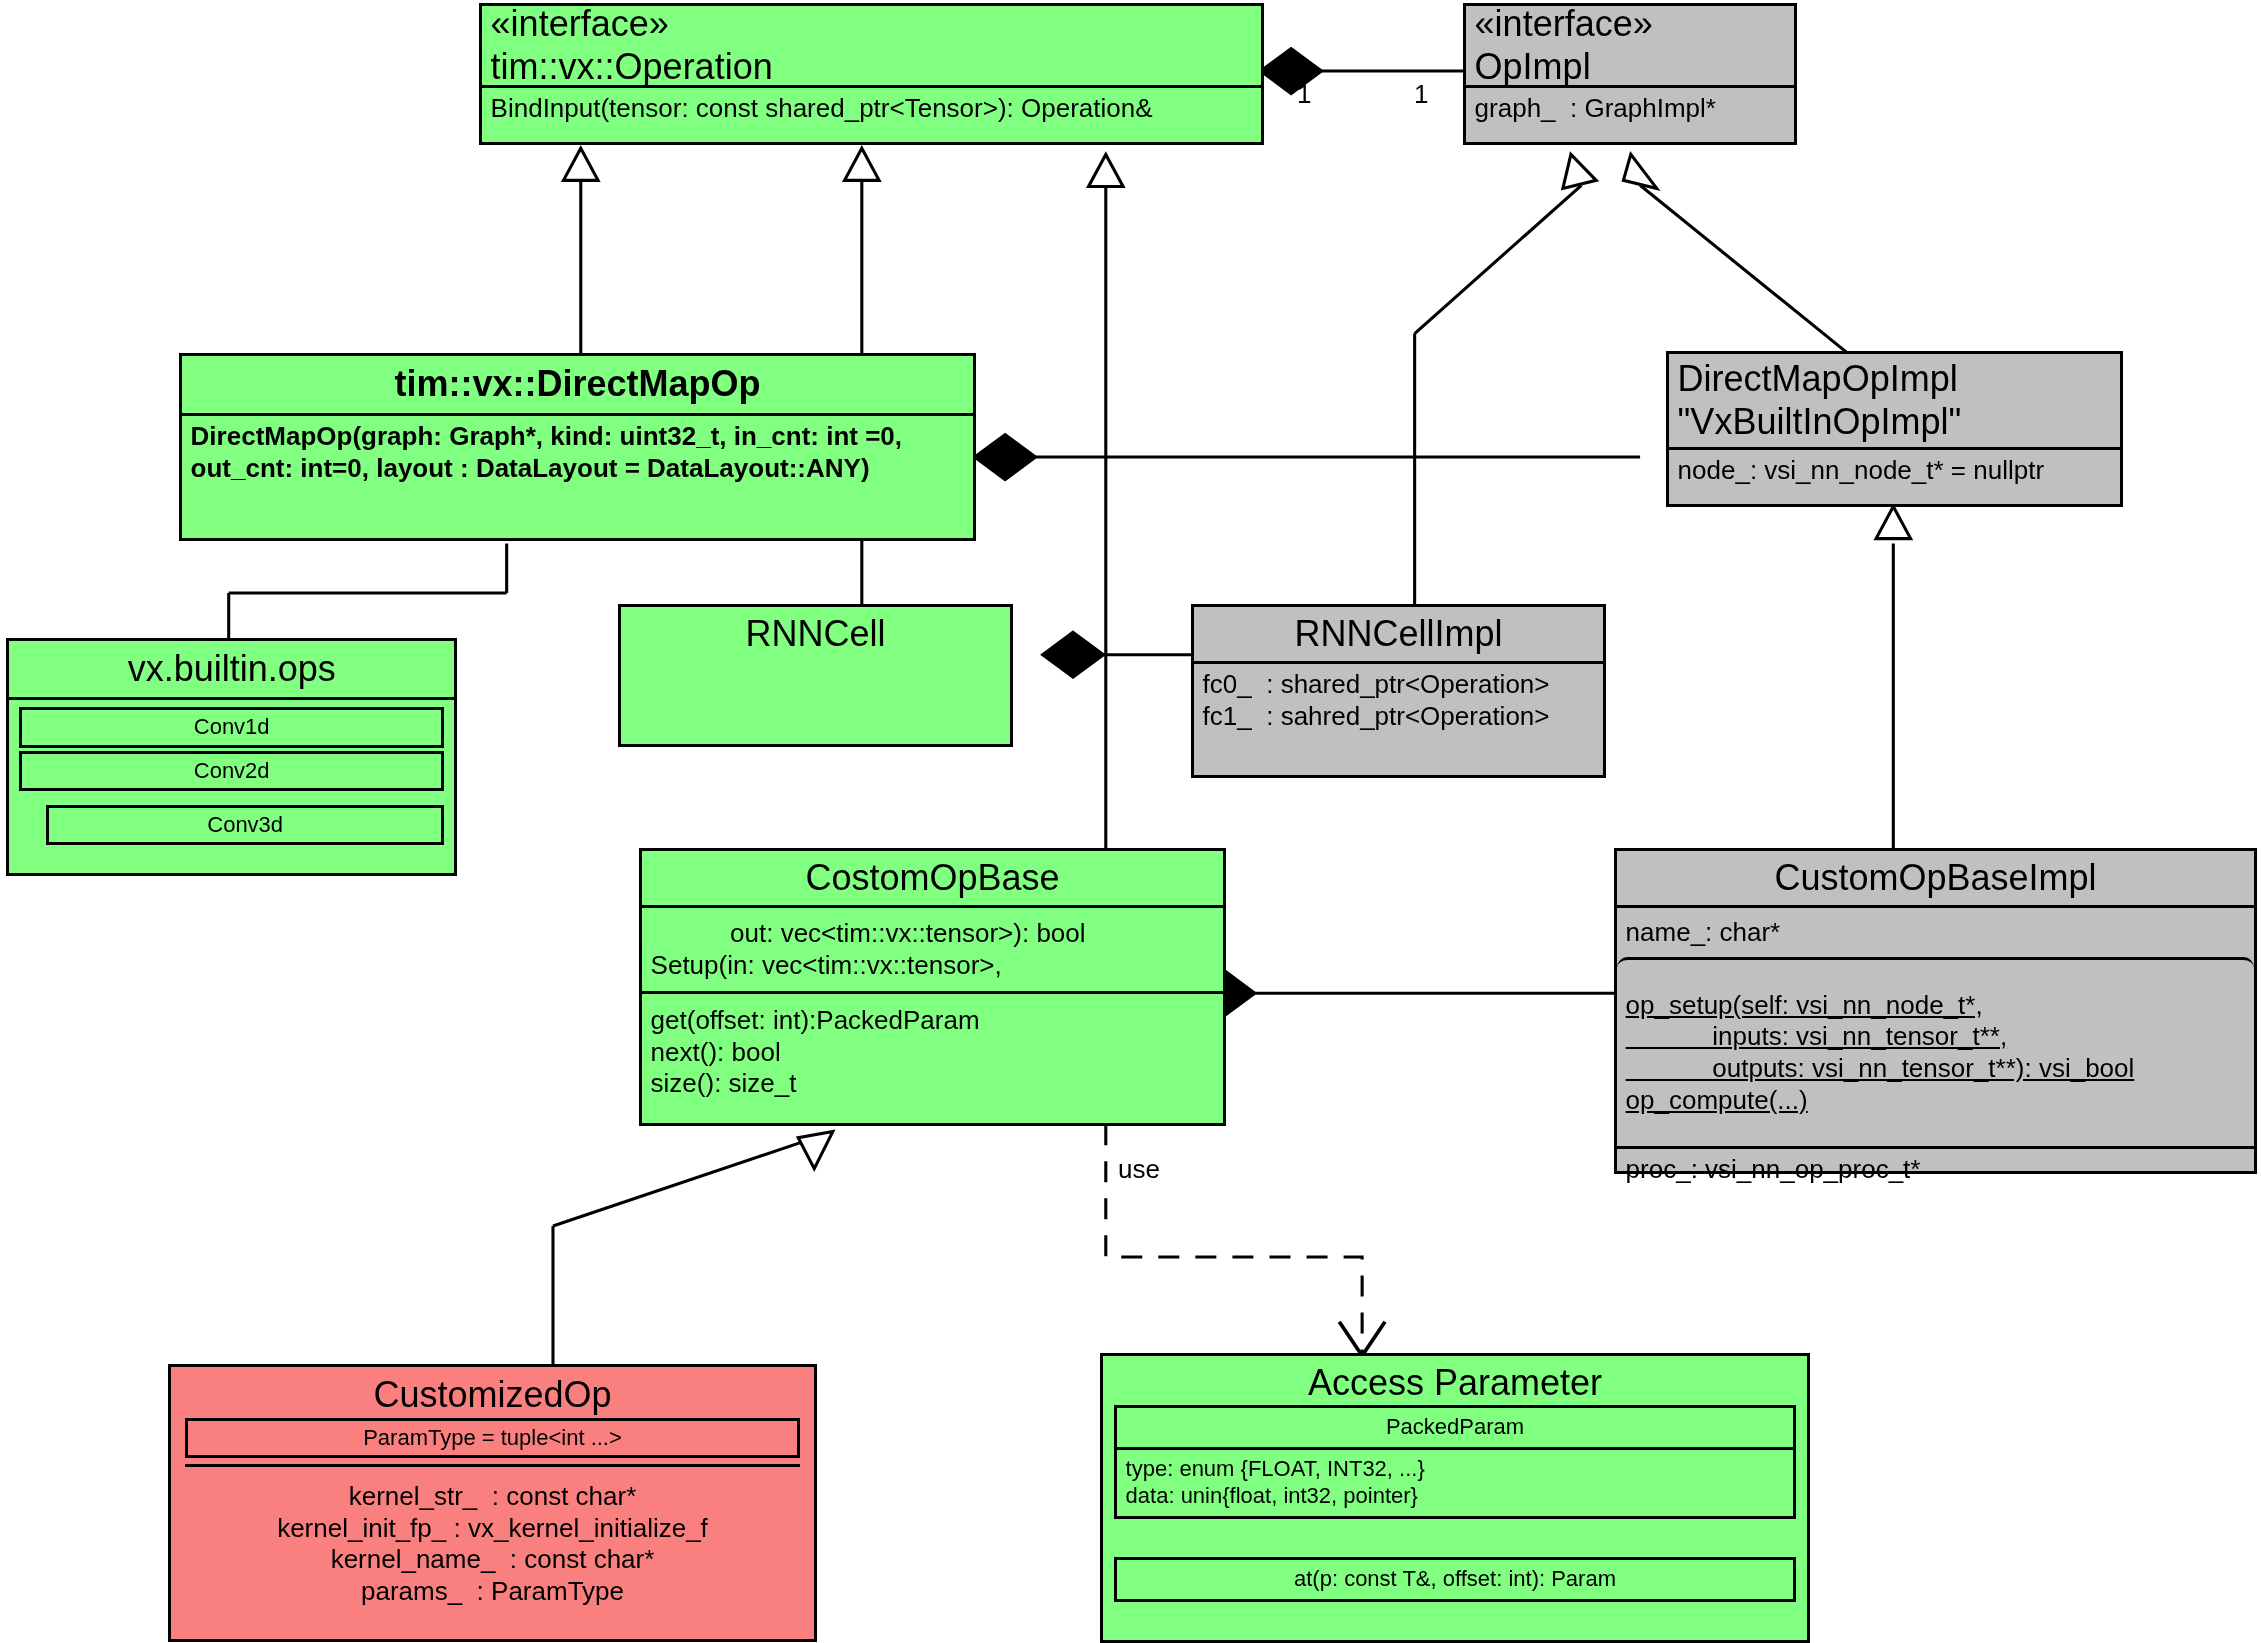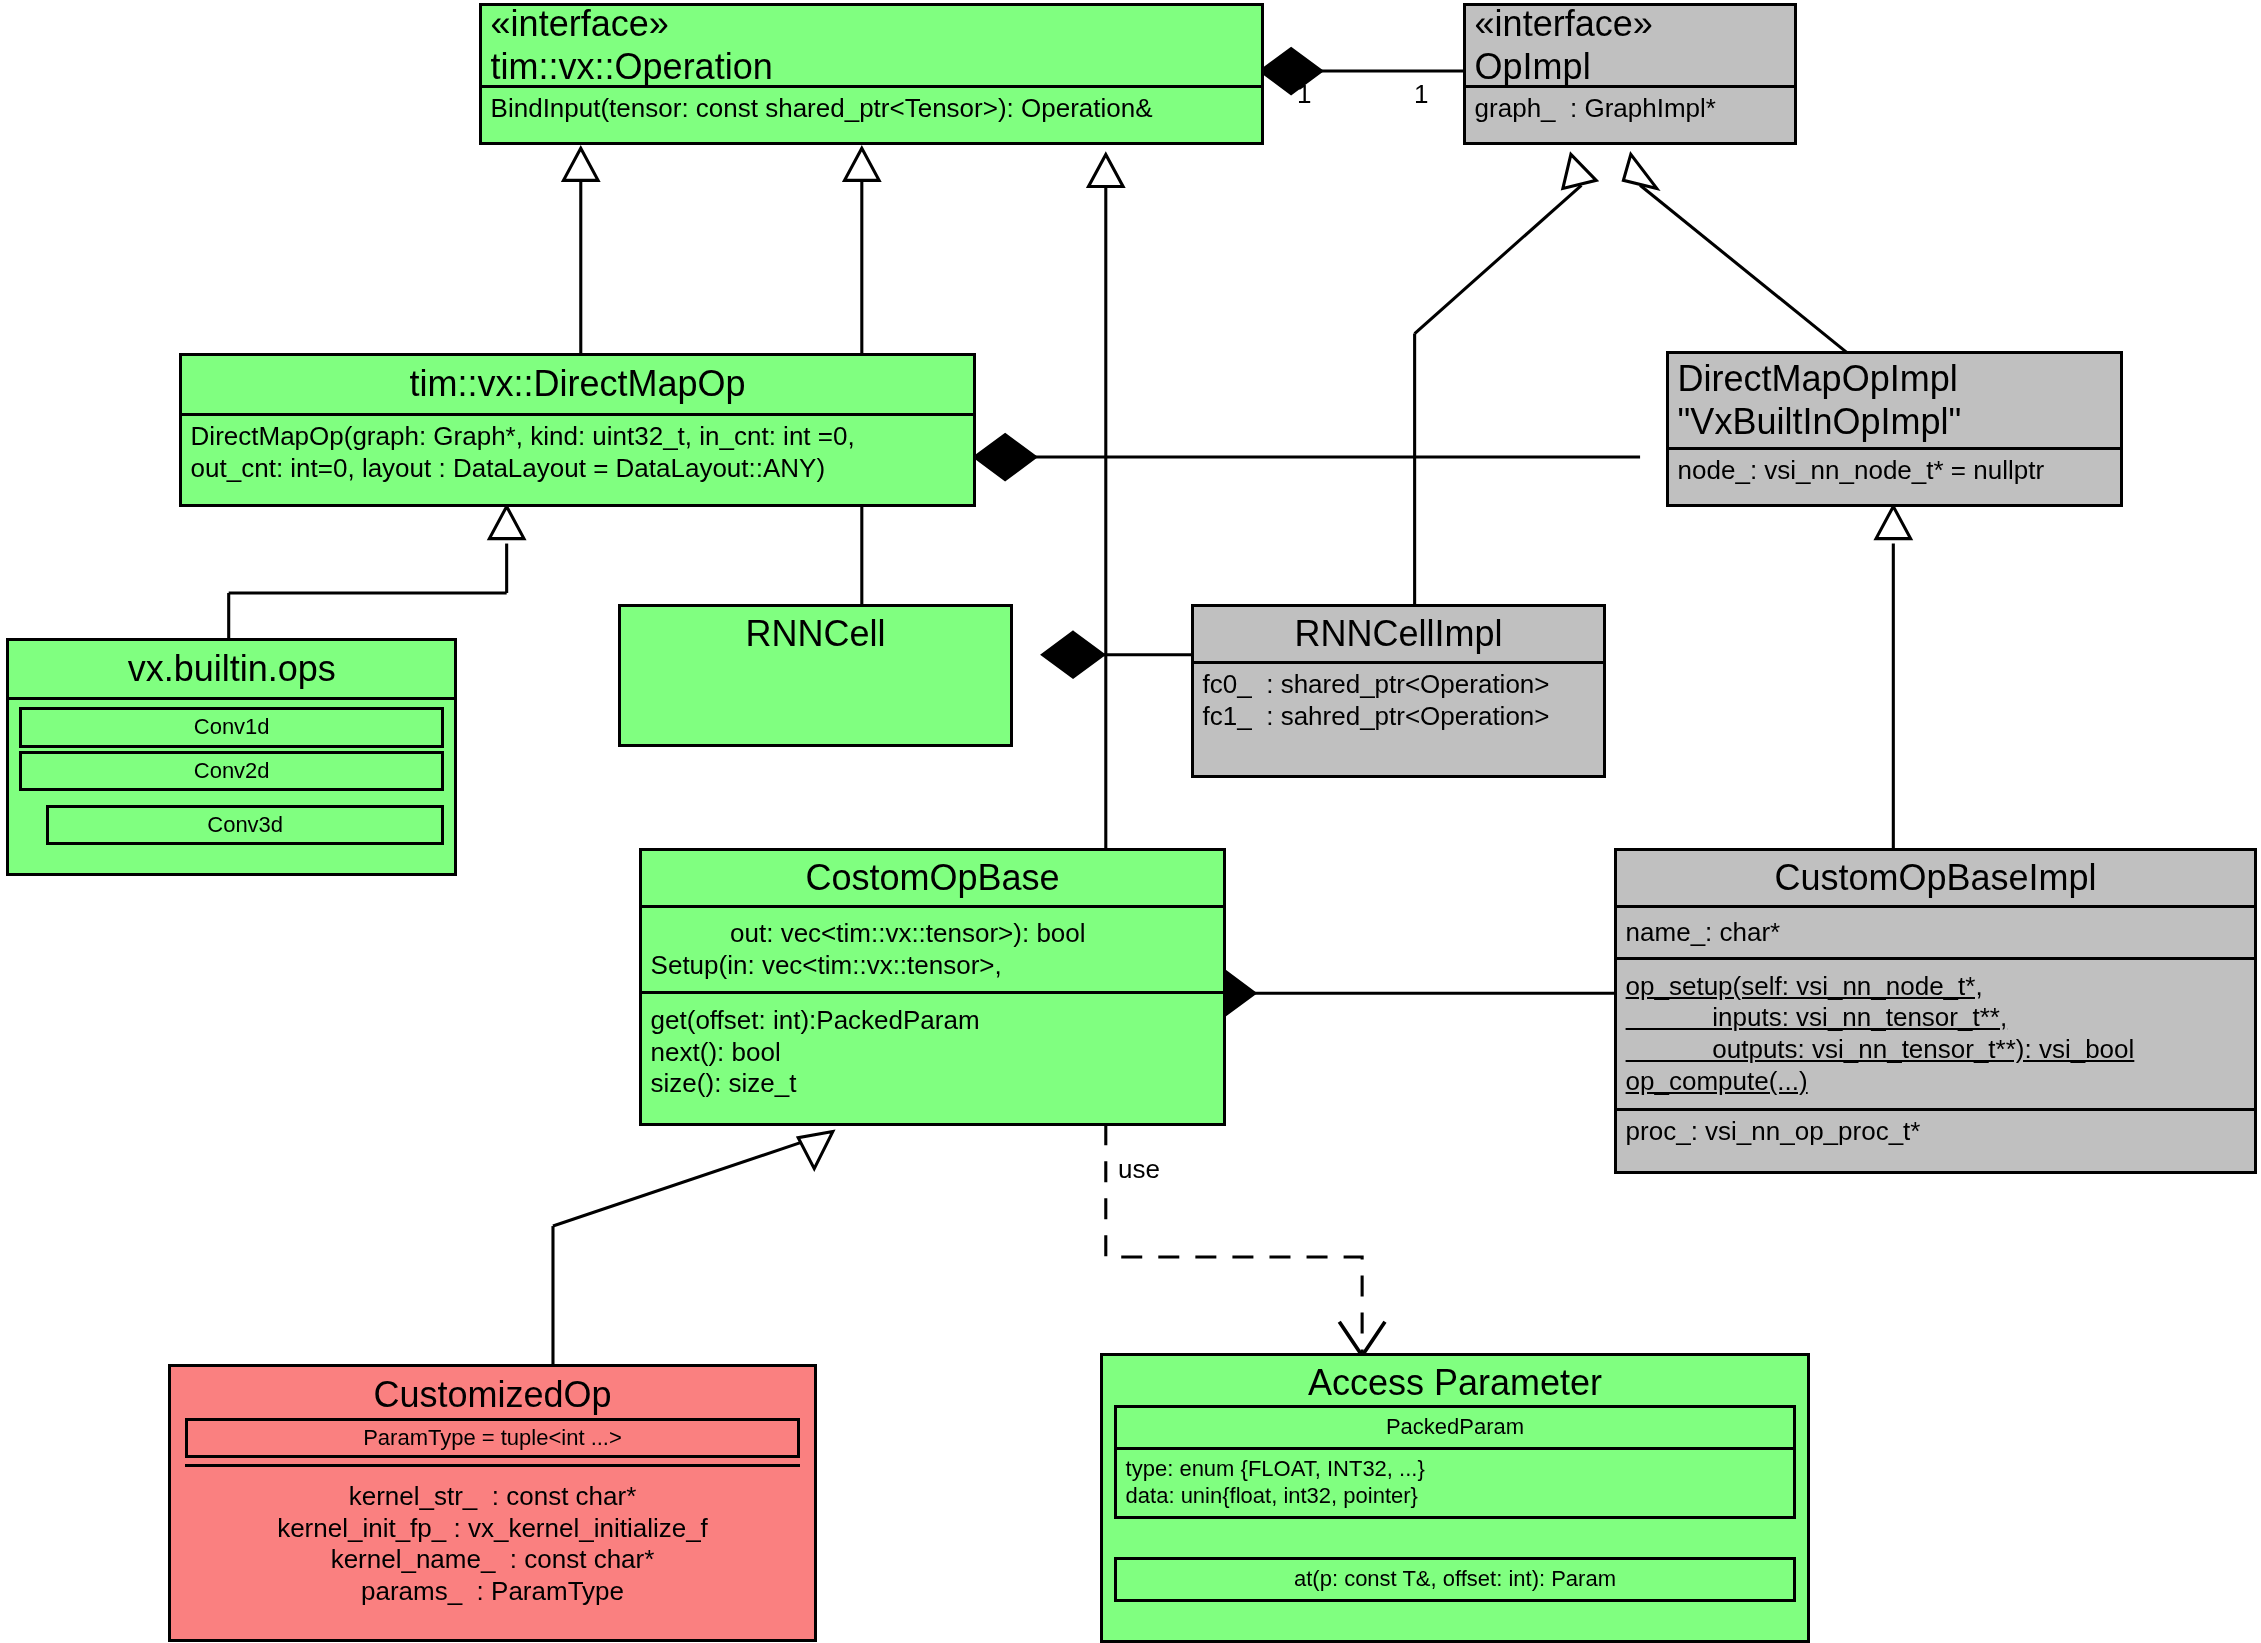--- a/index.html
+++ b/index.html
@@ -145,21 +145,21 @@
   <div class="uml gray" style="left:1463px;top:3.1px;width:334px;height:142px;">
     <div class="sec" style="height:79px;display:flex;flex-direction:column;justify-content:center;">
       <div class="title">«interface»</div>
       <div class="title">OpImpl</div>
     </div>
     <div class="sec" style="display:flex;align-items:center;">
       <div class="row">graph_  : GraphImpl*</div>
     </div>
   </div>
 
-  <div class="uml" style="left:179px;top:353px;width:797px;height:154px;">
+  <div class="uml" style="left:179px;top:353px;width:797px;height:188px;font-weight:bold;">
     <div class="sec" style="height:57px;display:flex;align-items:center;justify-content:center;">
       <div class="title">tim::vx::DirectMapOp</div>
     </div>
     <div class="sec" style="display:flex;flex-direction:column;justify-content:center;">
       <div class="row">DirectMapOp(graph: Graph*, kind: uint32_t, in_cnt: int =0,</div>
       <div class="row">out_cnt: int=0, layout : DataLayout = DataLayout::ANY)</div>
     </div>
   </div>
 
   <div class="uml gray" style="left:1666px;top:351px;width:457px;height:156px;">
@@ -220,21 +220,21 @@
     </div>
   </div>
 
   <div class="uml gray" style="left:1614px;top:848px;width:643px;height:326px;">
     <div class="sec" style="height:54px;display:flex;align-items:center;justify-content:center;">
       <div class="title">CustomOpBaseImpl</div>
     </div>
     <div class="sec" style="height:52px;display:flex;align-items:center;">
       <div class="row">name_: char*</div>
     </div>
-    <div class="sec" style="height:151px;display:flex;flex-direction:column;justify-content:center;">
+    <div class="sec" style="height:189px;display:flex;flex-direction:column;justify-content:center;border-radius:11px;">
       <div class="row u">op_setup(self: vsi_nn_node_t*,</div>
       <div class="row u">            inputs: vsi_nn_tensor_t**,</div>
       <div class="row u">            outputs: vsi_nn_tensor_t**): vsi_bool</div>
       <div class="row u">op_compute(...)</div>
     </div>
     <div class="sec" style="display:flex;align-items:center;">
       <div class="row">proc_: vsi_nn_op_proc_t*</div>
     </div>
   </div>
 

